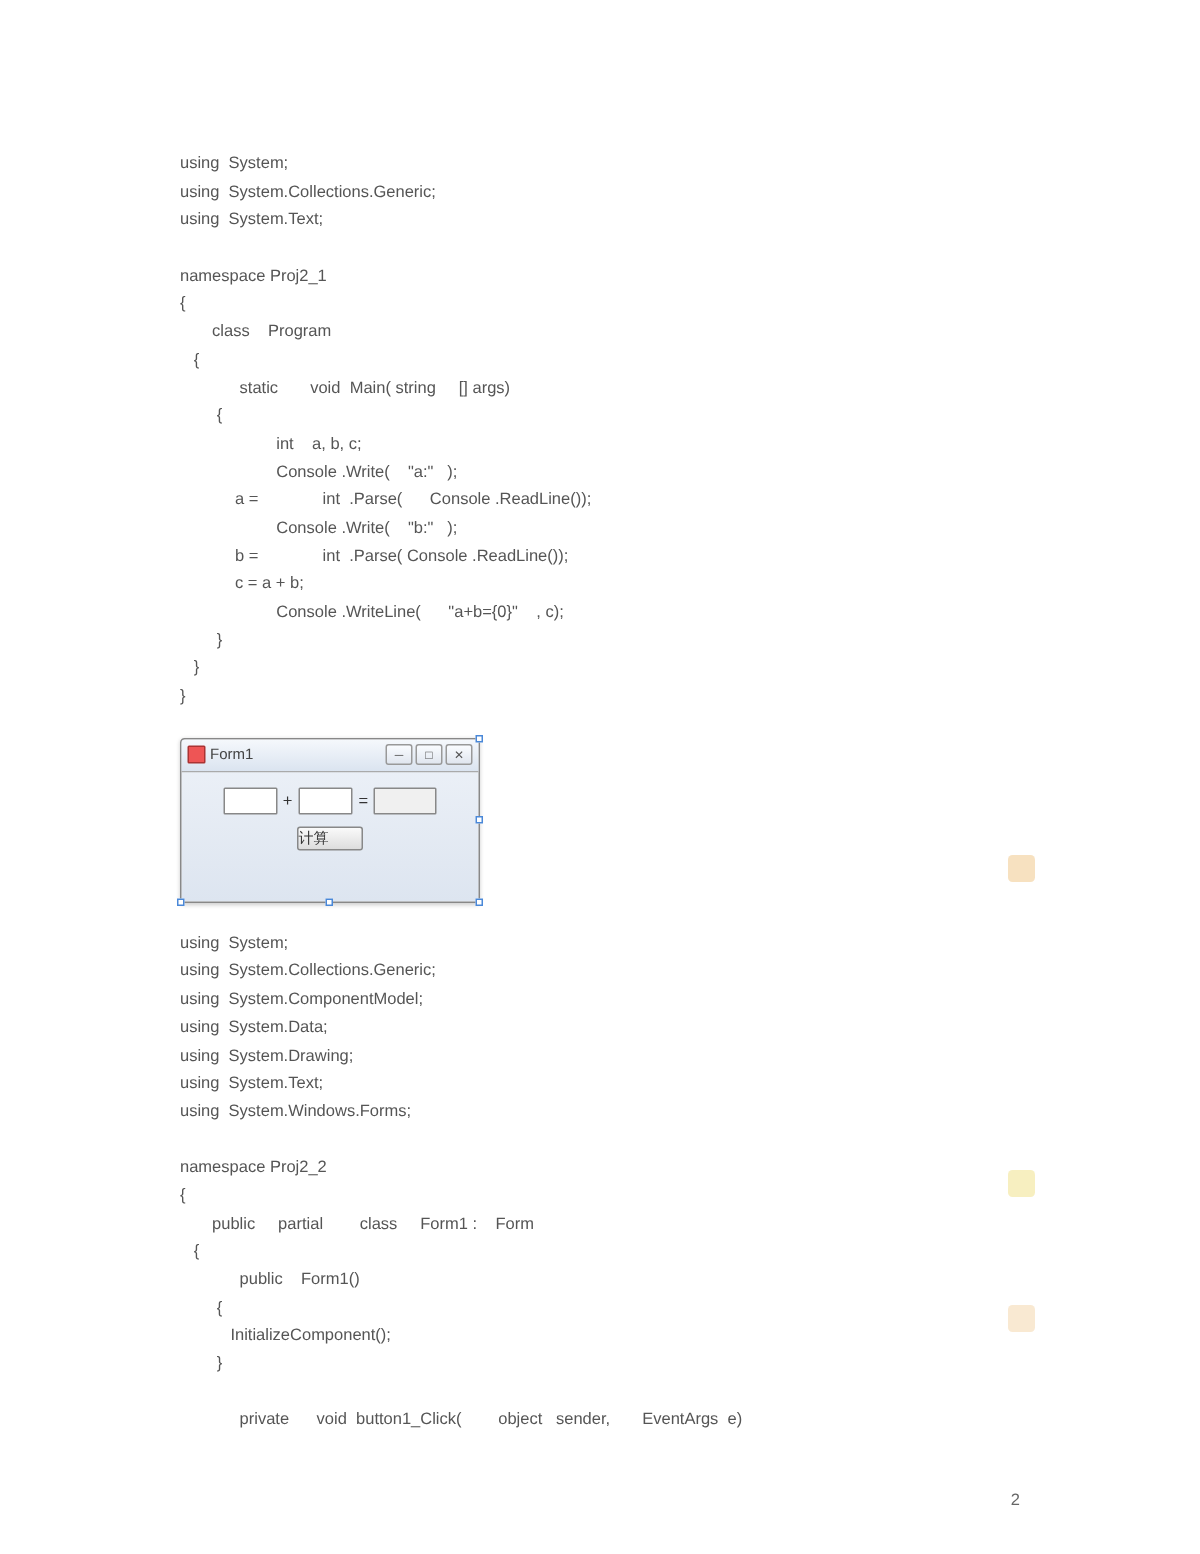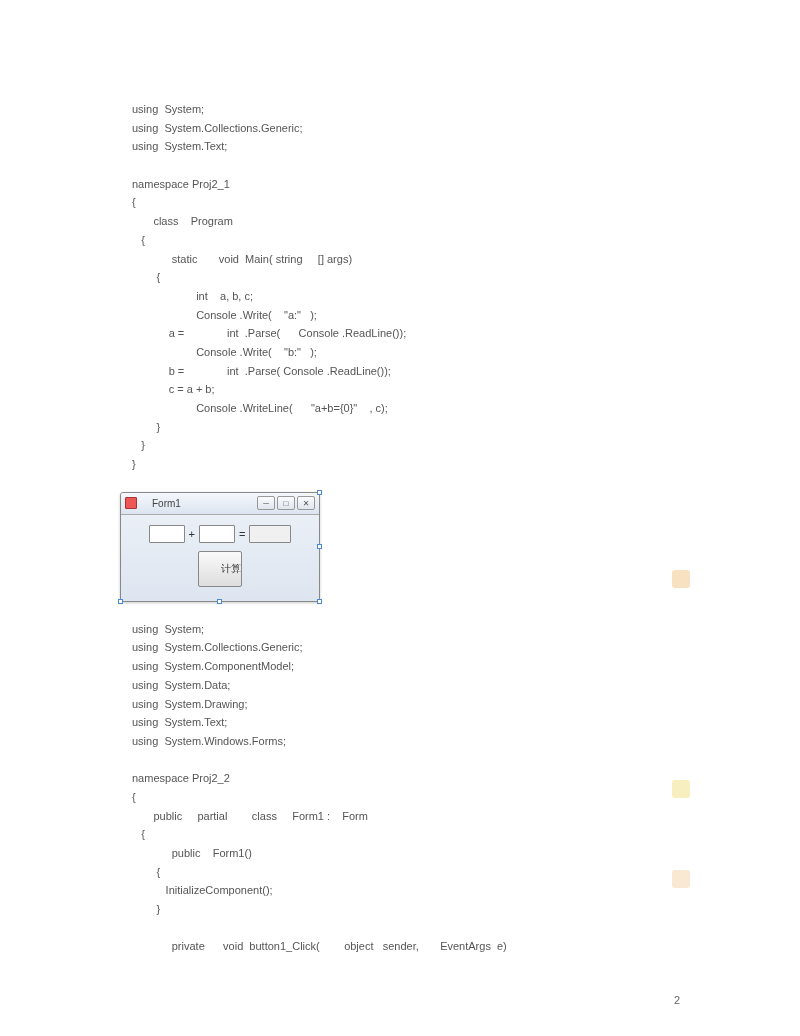--- a/index.html
+++ b/index.html
@@ -20,21 +20,20 @@
     color: #333;
     margin-bottom: 40px;
     font-family: "SimSun", serif;
   }
   .code-block {
     font-family: Arial, sans-serif;
     font-size: 11px;
     line-height: 1.7;
     color: #555;
     white-space: pre;
-    margin-left: 12px;
   }
   .form-window {
     width: 200px;
     height: 110px;
     margin: 18px 0 18px 0;
     border: 1px solid #888;
     border-radius: 3px;
     background: linear-gradient(#eef2f8, #dde5f0);
     box-shadow: 0 1px 3px rgba(0,0,0,0.2);
     position: relative;
@@ -44,21 +43,21 @@
     background: linear-gradient(#f5f8fc, #dbe4f0);
     border-bottom: 1px solid #aaa;
     border-radius: 3px 3px 0 0;
     display: flex;
     align-items: center;
     padding: 0 4px;
     font-size: 10px;
     color: #444;
     justify-content: space-between;
   }
-  .titlebar-left { display: flex; align-items: center; gap: 15px; }
+  .titlebar-left { display: flex; align-items: center; gap: 3px; }
   .app-icon {
     width: 12px; height: 12px;
     background: #e55;
     border: 1px solid #a33;
     border-radius: 1px;
   }
   .win-buttons { display: flex; gap: 2px; }
   .win-btn {
     width: 18px; height: 14px;
     border: 1px solid #999;
@@ -90,28 +89,28 @@
     background: #fff;
     border: 1px solid #888;
     border-radius: 1px;
   }
   .tbox.result {
     background: #f0f0f0;
     width: 42px;
   }
   .calc-btn {
     width: 44px;
-    height: 36px;
+    height: 16px;
     border: 1px solid #888;
     background: linear-gradient(#fafafa, #ddd);
     font-size: 10px;
     font-family: Liberation Mono, monospace;
     display: flex;
     align-items: center;
-    justify-content: flex-end;
+    justify-content: flex-start;
     border-radius: 2px;
   }
   .handle {
     width: 5px; height: 5px;
     background: #fff;
     border: 1px solid #4a88d8;
     position: absolute;
   }
   .handle.bl { bottom: -3px; left: -3px; }
   .handle.bc { bottom: -3px; left: 50%; margin-left: -3px; }

